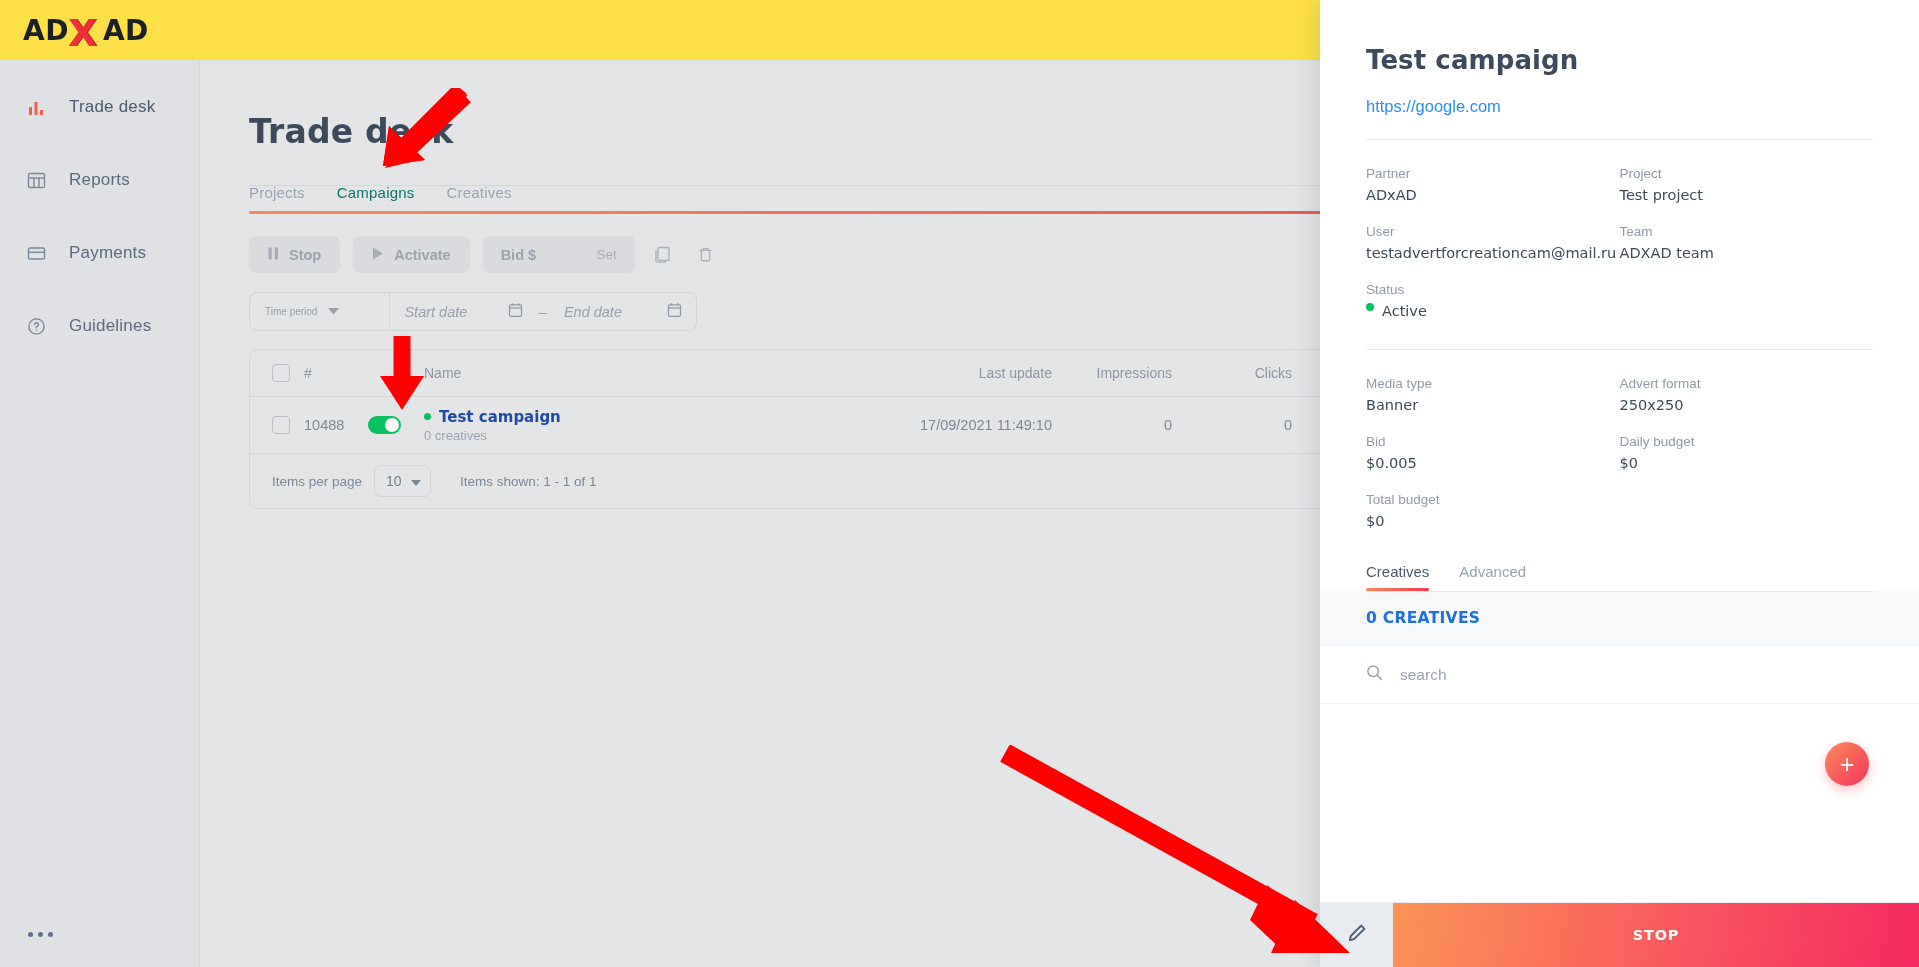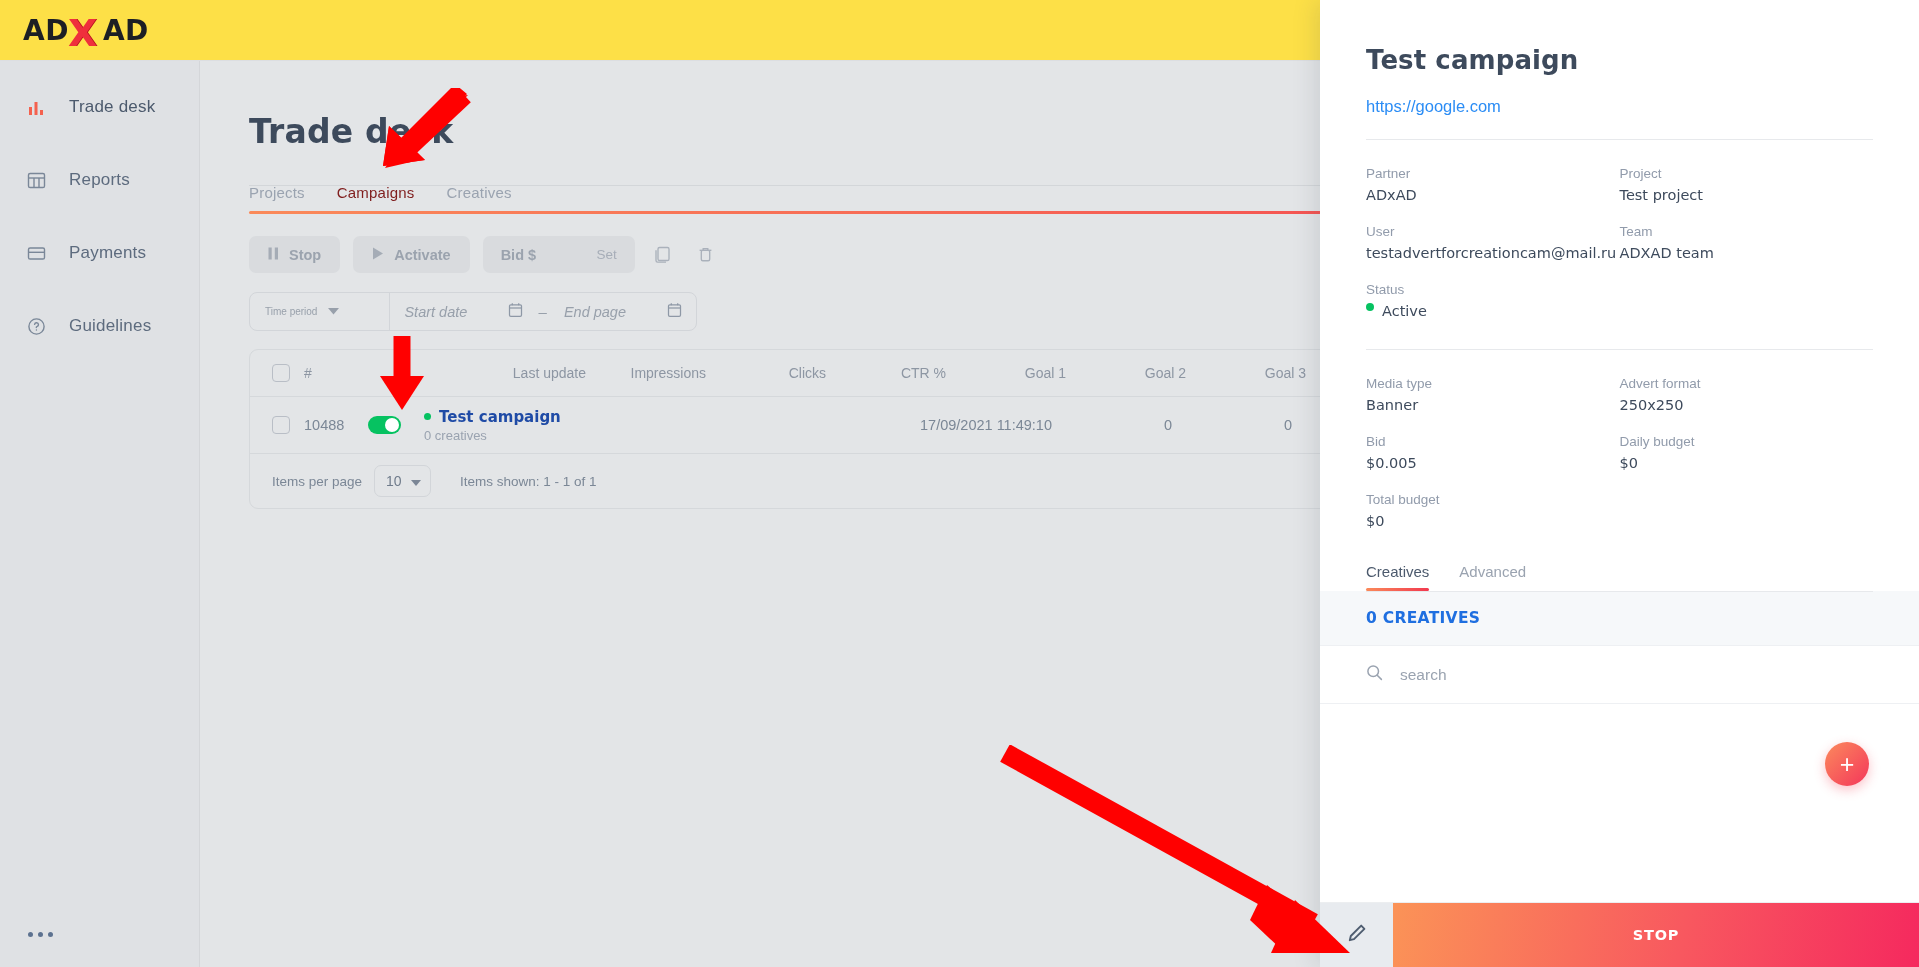--- a/index.html
+++ b/index.html
@@ -49,21 +49,21 @@
   .dots span { width: 5px; height: 5px; border-radius: 50%; background: #5d7290; display: block; }
 
   
   .main { position: absolute; top: 61px; left: 200px; right: 0; bottom: 0; background: #e3e5e7; }
   .page-title {
     margin: 51px 0 0 49px; font-size: 33px; font-weight: 800;
     color: #3d4a5c; letter-spacing: .2px; font-family:"DejaVu Sans", sans-serif;
   }
   .tabs { margin: 33px 0 0 49px; display: flex; gap: 32px; position: relative; }
   .tab { font-size: 15px; color: #9aa3b0; padding-bottom: 13px; cursor: pointer; letter-spacing:.2px;}
-  .tab.active { color: #7f1d1d; }
+  .tab.active { color: #0f766e; }
   .tabs-underline {
     position: absolute; left: 49px; top: 124px; width: 1652px; height: 1px; background: #d3d6d9;
   }
   .tab-active-bar {
     position: absolute; left: 0; bottom: 0; height: 3px; width: 100%;
     background: linear-gradient(90deg,#fa8a5a,#f2394f);
     border-radius: 2px;
   }
 
   
@@ -324,40 +324,41 @@
           <svg width="15" height="16" viewBox="0 0 15 16" fill="none" stroke="#8e98a6" stroke-width="1.25">
             <rect x="1.5" y="2.8" width="12" height="11.5" rx="1.3"></rect>
             <line x1="1.5" y1="6" x2="13.5" y2="6"></line>
             <line x1="4.3" y1="1.2" x2="4.3" y2="3.2"></line>
             <line x1="10.7" y1="1.2" x2="10.7" y2="3.2"></line>
           </svg>
         </span>
       </div>
       <span class="dash">–</span>
       <div class="filt-date">
-        <span>End page</span>
+        <span>End date</span>
         <span>
           <svg width="15" height="16" viewBox="0 0 15 16" fill="none" stroke="#8e98a6" stroke-width="1.25">
             <rect x="1.5" y="2.8" width="12" height="11.5" rx="1.3"></rect>
             <line x1="1.5" y1="6" x2="13.5" y2="6"></line>
             <line x1="4.3" y1="1.2" x2="4.3" y2="3.2"></line>
             <line x1="10.7" y1="1.2" x2="10.7" y2="3.2"></line>
           </svg>
         </span>
       </div>
     </div>
 
     <div class="table-card">
 
       <div class="thead">
         <div class="c-check">
           <div class="cb"></div>
         </div>
         <div class="c-id th">#</div>
         <div class="c-toggle"></div>
+        <div class="c-name th">Name</div>
         <div class="c-date th">Last update</div>
         <div class="c-num th">Impressions</div>
         <div class="c-num th">Clicks</div>
         <div class="c-num th">CTR %</div>
         <div class="c-num th">Goal 1</div>
         <div class="c-num th">Goal 2</div>
         <div class="c-num th">Goal 3</div>
         <div class="c-num th">CPM</div>
       </div>
 

